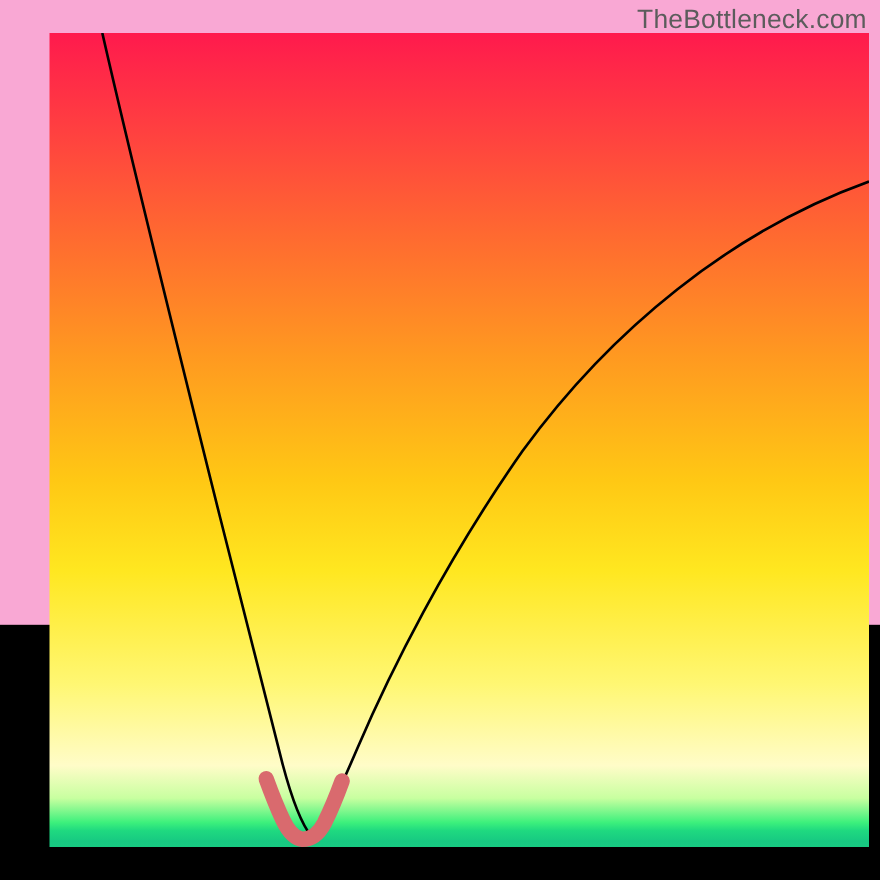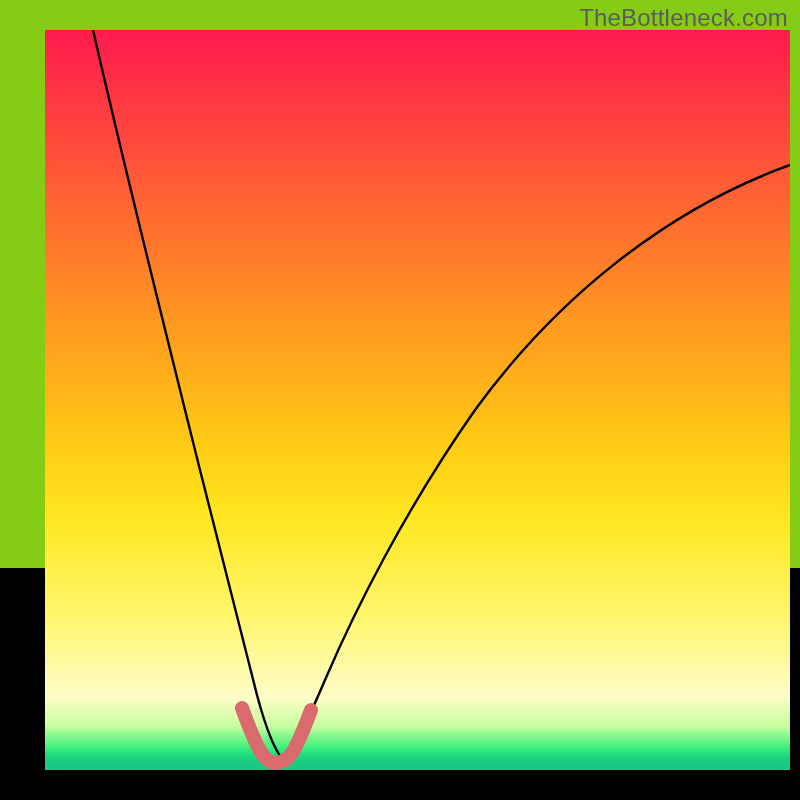--- a/index.html
+++ b/index.html
@@ -9,21 +9,21 @@
     height: 800px;
     background: #000;
     overflow: hidden;
   }
   .frame {
     position: absolute;
     left: 0;
     top: 0;
     width: 800px;
     height: 568px;
-    background: #84cc16;
+    background: #f9a8d4;
   }
   .plot {
     position: absolute;
     left: 45px;
     top: 30px;
     width: 745px;
     height: 740px;
     background: linear-gradient(to bottom,
       #ff1a4d 0%,
       #ff4040 12%,

